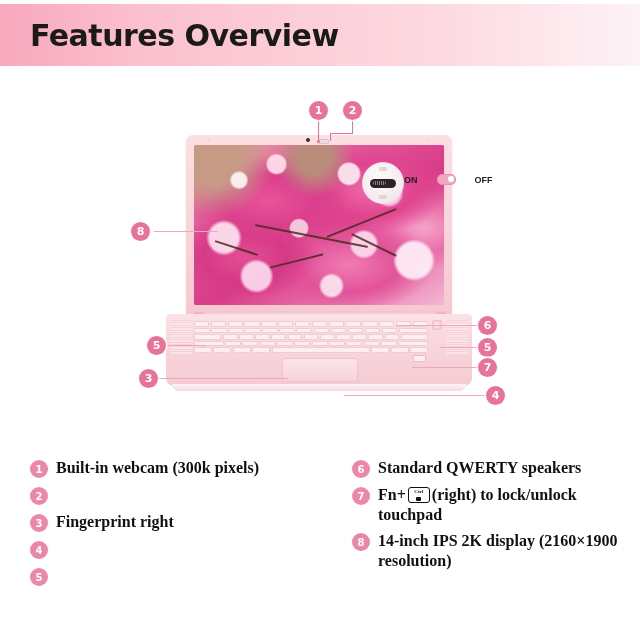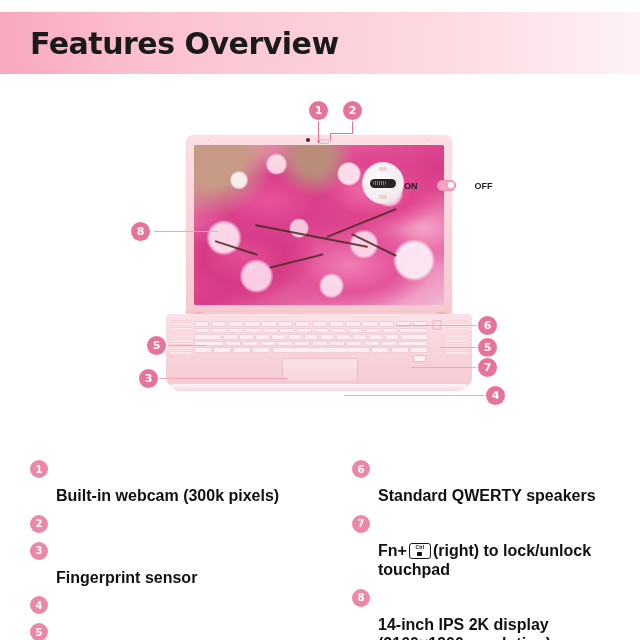--- a/index.html
+++ b/index.html
@@ -4,21 +4,21 @@
 <style>
   html,body{margin:0;padding:0;}
   body{
     width:640px;height:640px;background:#ffffff;overflow:hidden;
     font-family:"Liberation Sans","DejaVu Sans",sans-serif;
     position:relative;
   }
 
   
   .header{
-    position:absolute;left:0;top:12px;width:640px;height:62px;
+    position:absolute;left:0;top:4px;width:640px;height:62px;
     background:linear-gradient(90deg,#f9a8bd 0%,#fbc0ce 22%,#fccdd7 45%,#fdd9e0 68%,#fde9ee 88%,#fdf2f5 100%);
   }
   .header-title{
     position:absolute;left:30px;top:14px;
     font-size:30px;font-weight:bold;color:#1a1a1a;letter-spacing:-0.5px;
     font-family:"DejaVu Sans","Liberation Sans",sans-serif;
   }
 
   
   .stage{position:absolute;left:0;top:62px;width:640px;height:390px;}
@@ -136,21 +136,21 @@
     position:absolute;left:50%;top:50%;width:26px;height:9px;margin:-4.5px 0 0 -13px;
     background:#2c2326;border-radius:4.5px;
   }
   .mag-slider::after{
     content:"";position:absolute;left:3px;top:2.5px;width:13px;height:4px;
     background:repeating-linear-gradient(90deg,#8d7f84 0 1px,#2c2326 1px 2px);border-radius:2px;
   }
   .mag-notch{position:absolute;left:50%;width:8px;height:4px;margin-left:-4px;background:#e3d5da;border-radius:1px;}
   .mn-t{top:4px;} .mn-b{bottom:4px;}
 
-  .onoff{position:absolute;left:404px;top:118px;display:flex;align-items:center;gap:19px;}
+  .onoff{position:absolute;left:404px;top:112px;display:flex;align-items:center;gap:19px;}
   .onoff-label{font-size:9px;font-weight:bold;color:#1f1f1f;}
   .onoff-switch{
     width:17px;height:9px;border-radius:5px;background:#f2a7c0;position:relative;
     border:1px solid #eb8fae;
   }
   .onoff-knob{position:absolute;right:1px;top:1px;width:6px;height:6px;border-radius:50%;background:#fff;}
 
   
   .marker{
     position:absolute;width:19px;height:19px;border-radius:50%;
@@ -171,22 +171,21 @@
   .col-right{left:352px;width:280px;}
   .legend-item{display:flex;align-items:flex-start;gap:8px;margin-bottom:7px;}
   .badge{
     flex:0 0 auto;width:18px;height:18px;border-radius:50%;
     background:#ec87a8;color:#fff;font-size:10px;font-weight:bold;
     display:flex;align-items:center;justify-content:center;margin-top:2px;
     font-family:"DejaVu Sans","Liberation Sans",sans-serif;
   }
   .legend-text{
     font-size:16px;font-weight:bold;color:#111;line-height:1.22;
-    font-family:Liberation Sans, sans-serif;
-    margin-top:28px;
+    font-family:Liberation Serif, serif;
   }
   .legend-text .keycap{
     display:inline-block;vertical-align:-3px;margin:0 2px;
     width:20px;height:14px;border:1.2px solid #111;border-radius:3px;
     position:relative;background:#fff;
   }
   .keycap .kc-top{
     position:absolute;left:0;right:0;top:1px;text-align:center;
     font-size:5px;font-weight:bold;line-height:5px;color:#111;
   }
@@ -357,21 +356,21 @@
   <div class="col col-left">
     <div class="legend-item">
       <span class="badge">1</span>
       <span class="legend-text">Built-in webcam (300k pixels)</span>
     </div>
     <div class="legend-item">
       <span class="badge">2</span>
     </div>
     <div class="legend-item">
       <span class="badge">3</span>
-      <span class="legend-text">Fingerprint sensor</span>
+      <span class="legend-text">Fingerprint right</span>
     </div>
     <div class="legend-item">
       <span class="badge">4</span>
     </div>
     <div class="legend-item">
       <span class="badge">5</span>
     </div>
   </div>
 
   <div class="col col-right">

